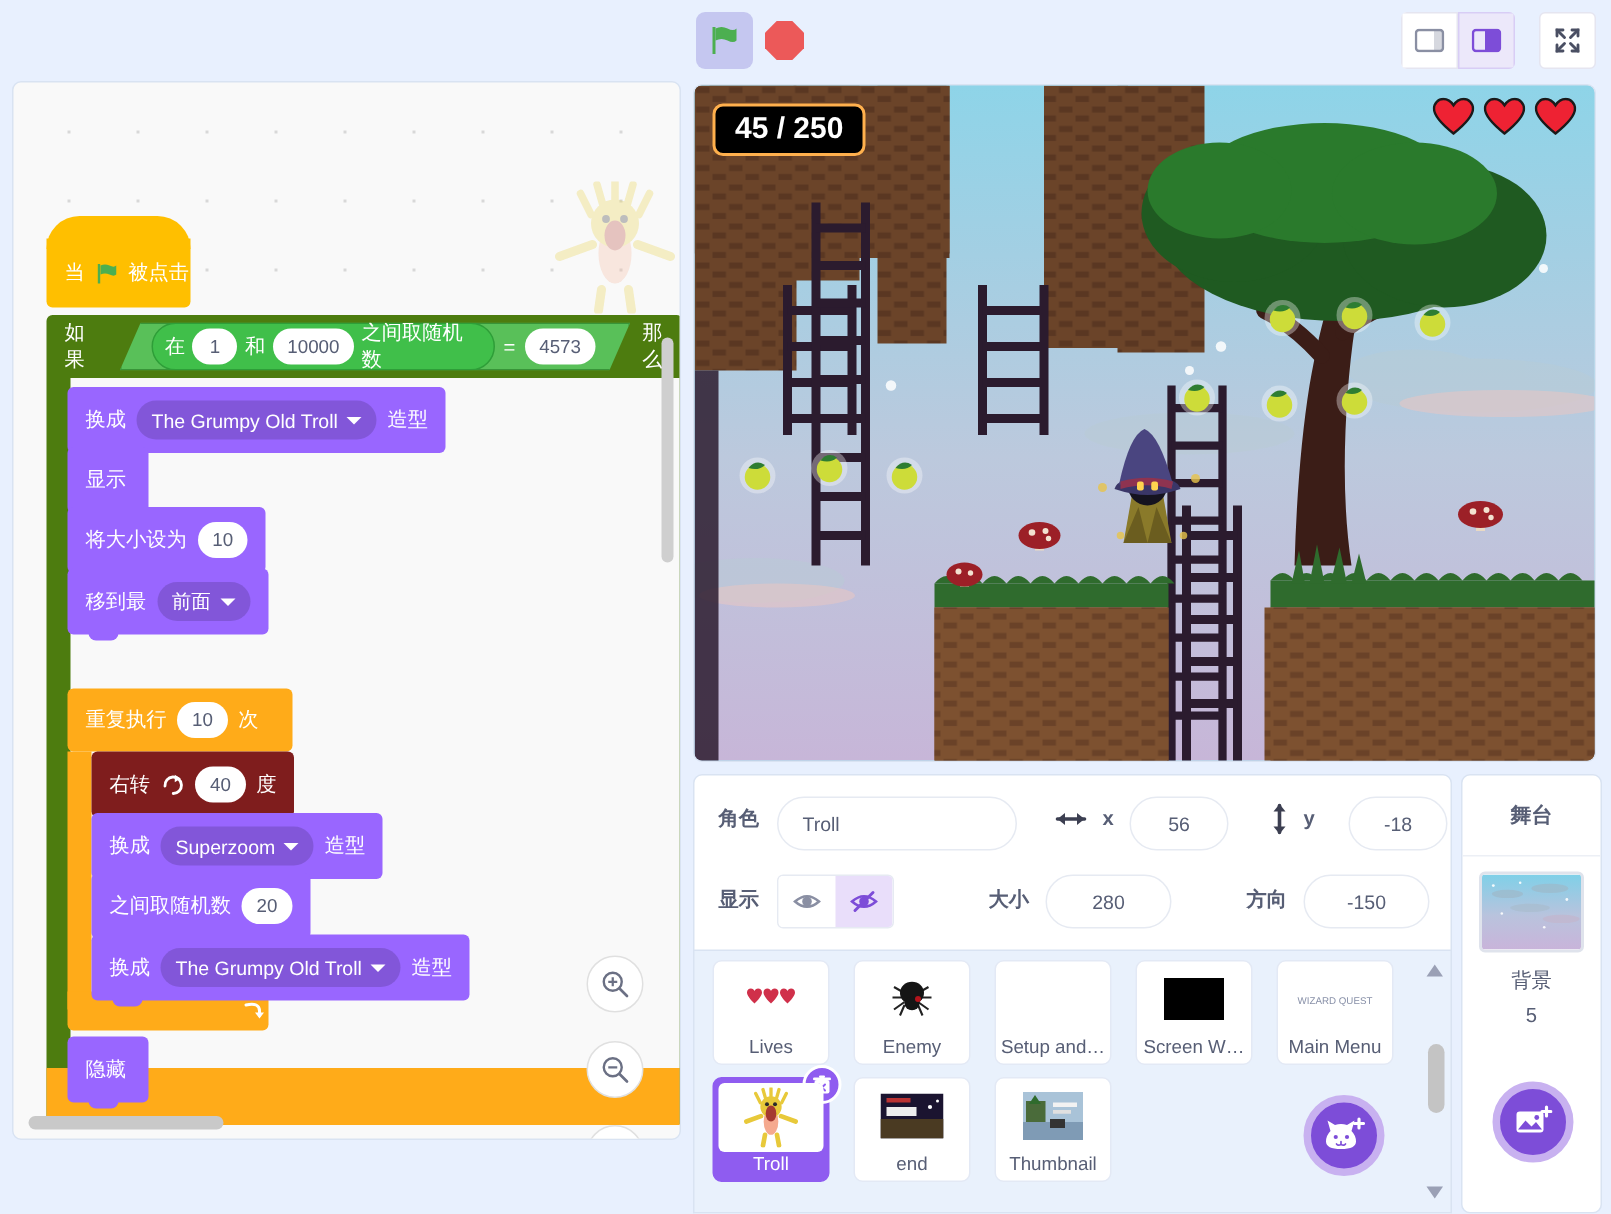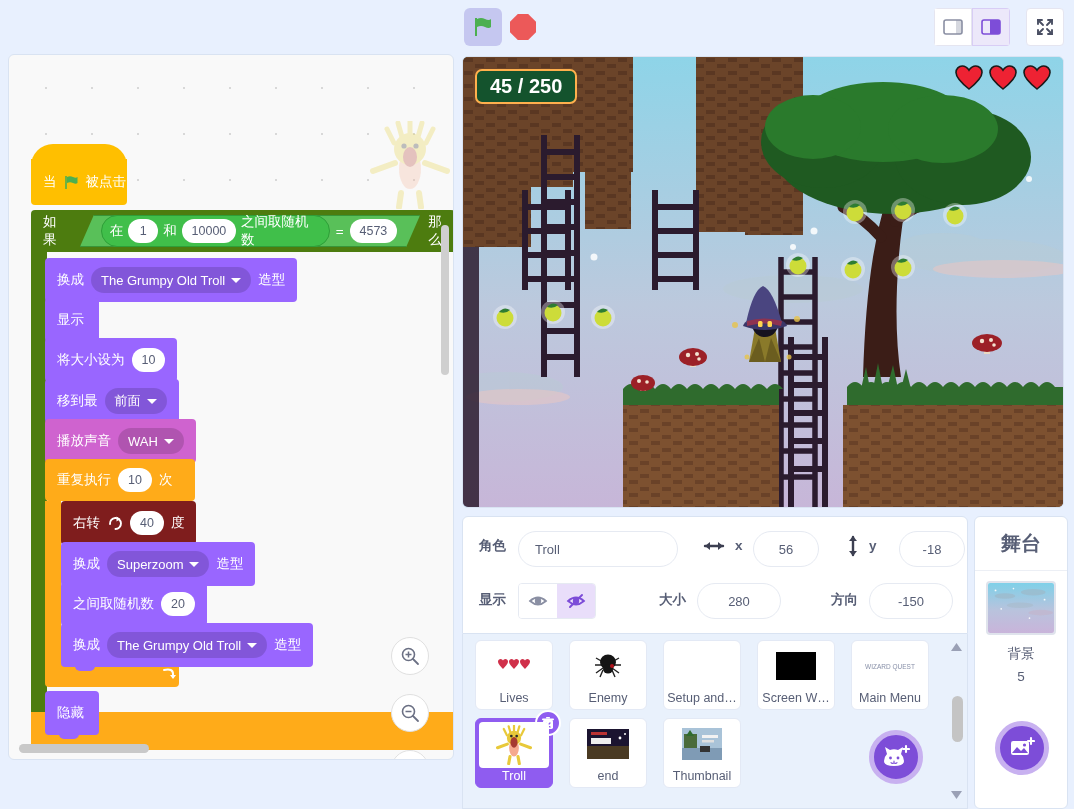--- a/index.html
+++ b/index.html
@@ -131,21 +131,21 @@
     background: #cfcfcf; border-radius: 5px;
   }
 
   
   .stage-wrap {
     position: absolute; left: 462px; top: 56px; width: 602px; height: 452px;
     border-radius: 6px; overflow: hidden; border: 1px solid #d9e3f2; background: #9fd4e8;
   }
   .sky { position: absolute; inset: 0; background: linear-gradient(#8ed4e8 0%, #bcc9dd 55%, #c7b6d8 100%); }
   .score {
-    position: absolute; left: 12px; top: 12px; background: #14532d; color: #fff;
+    position: absolute; left: 12px; top: 12px; background: #000000; color: #fff;
     border: 2px solid #ffb04d; border-radius: 7px; padding: 4px 13px;
     font-size: 20px; font-weight: bold; z-index: 9;
   }
   .hearts { position: absolute; right: 12px; top: 8px; display: flex; gap: 6px; z-index: 9; }
 
   
   .info-panel {
     position: absolute; left: 462px; top: 516px; width: 506px; height: 118px;
     background: #fff; border: 1px solid #d9e3f2; border-radius: 6px 6px 0 0;
   }
@@ -186,21 +186,21 @@
     display: flex; align-items: center; justify-content: center; cursor: pointer;
   }
   .sp-scroll-track { position: absolute; right: 4px; top: 6px; width: 14px; height: 160px; }
   .sp-scroll-thumb { position: absolute; right: 4px; top: 62px; width: 11px; height: 46px; background: #c4c4c4; border-radius: 6px; }
 
   
   .stage-col {
     position: absolute; left: 974px; top: 516px; width: 94px; height: 293px;
     background: #fff; border: 1px solid #d9e3f2; border-radius: 6px;
   }
-  .stage-hdr { height: 54px; display: flex; align-items: center; justify-content: center; border-bottom: 1px solid #eceff5; color: #575e75; font-size: 20px; font-weight: bold; }
+  .stage-hdr { height: 54px; display: flex; align-items: center; justify-content: center; border-bottom: 1px solid #eceff5; color: #575e75; font-size: 14px; font-weight: bold; }
   .bd-thumb { margin: 10px auto 0; width: 70px; height: 54px; border: 2px solid #dfe3ec; border-radius: 4px; overflow: hidden; }
   .bd-lbl { text-align: center; color: #575e75; font-size: 13.5px; margin-top: 10px; }
   .bd-cnt { text-align: center; color: #575e75; font-size: 13.5px; margin-top: 6px; }
 </style>
 </head>
 <body>
 
 <div id="app">
 
   <div class="toolbar">
@@ -301,27 +301,20 @@
     </div>
 
     <div class="blk stack looks" style="left:36px; top:324px;">
       <span>移到最</span>
       <span class="drop">
         <span>前面</span>
         <i class="caret"></i>
       </span>
     </div>
 
-    <div class="blk stack sound" style="left:36px; top:364px;">
-      <span>播放声音</span>
-      <span class="drop">
-        <span>WAH</span>
-        <i class="caret"></i>
-      </span>
-    </div>
 
     <div class="blk ctrl" style="left:36px; top:404px; width:150px; height:42px; border-radius:4px;"></div>
     <div class="blk" style="left:36px; top:404px; height:42px; padding-left:12px; gap:7px;">
       <span>重复执行</span>
       <span class="numfield">10</span>
       <span>次</span>
     </div>
     <div class="blk ctrl" style="left:36px; top:446px; width:16px; height:172px;"></div>
     <div class="blk ctrl" style="left:36px; top:606px; width:134px; height:26px; border-radius:0 0 4px 4px;"></div>
     <svg style="position:absolute; left:152px; top:610px;" width="18" height="18" viewBox="0 0 18 18">

